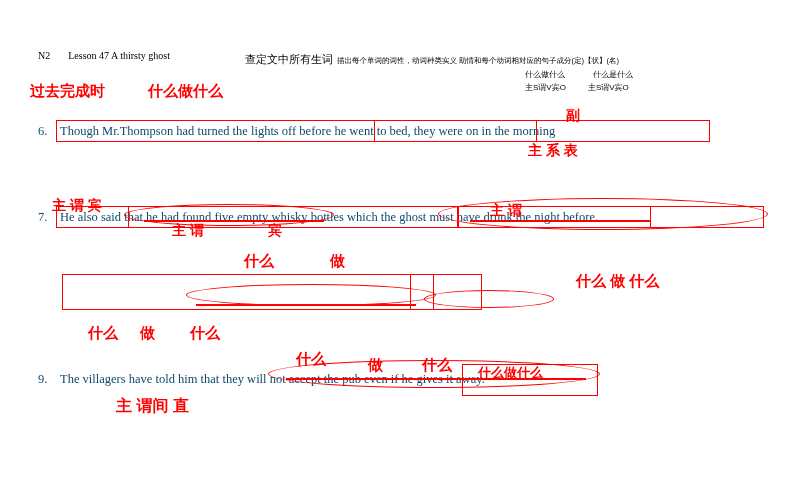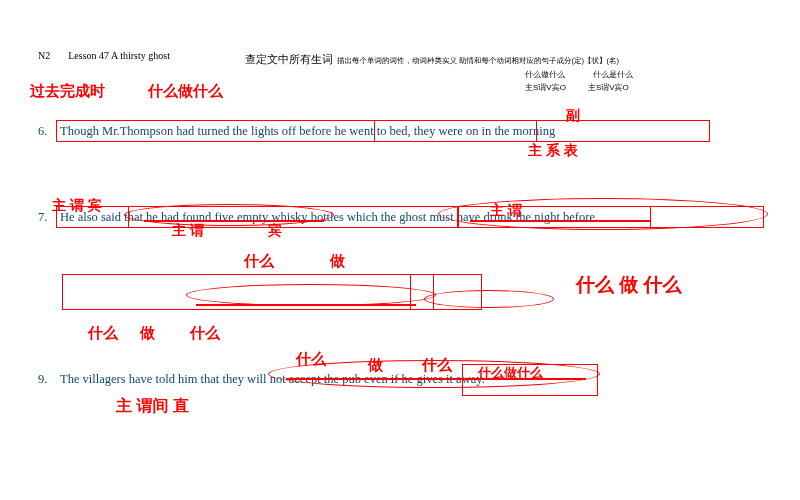--- a/index.html
+++ b/index.html
@@ -143,21 +143,21 @@
   <div class="abs rline" style="left:144px; top:208px; width:180px;"></div>
   <div class="abs rline" style="left:470px; top:208px; width:180px;"></div>
 
   <div class="abs ann" style="left:172px; top:210px; font-size:14px;">主   谓</div>
   <div class="abs ann" style="left:268px; top:210px; font-size:14px;">宾</div>
   <div class="abs ann" style="left:490px; top:190px; font-size:14px;">主   谓</div>
 
   <div class="abs ann" style="left:244px; top:240px; font-size:15px;">什么</div>
   <div class="abs ann" style="left:330px; top:240px; font-size:15px;">做</div>
 
-  <div class="abs ann" style="left:576px; top:260px; font-size:19px;">什么 做  什么</div>
+  <div class="abs ann" style="left:576px; top:260px; font-size:15px;">什么 做  什么</div>
 
 
   <div class="abs rbox" style="left:62px; top:262px; width:420px; height:36px;"></div>
 
   <div class="abs rbox" style="left:410px; top:262px; width:24px; height:36px;"></div>
 
   <div class="abs rell" style="left:186px; top:272px; width:250px; height:22px;"></div>
 
   <div class="abs rell" style="left:424px; top:278px; width:130px; height:18px;"></div>
   <div class="abs rline" style="left:196px; top:292px; width:220px;"></div>

